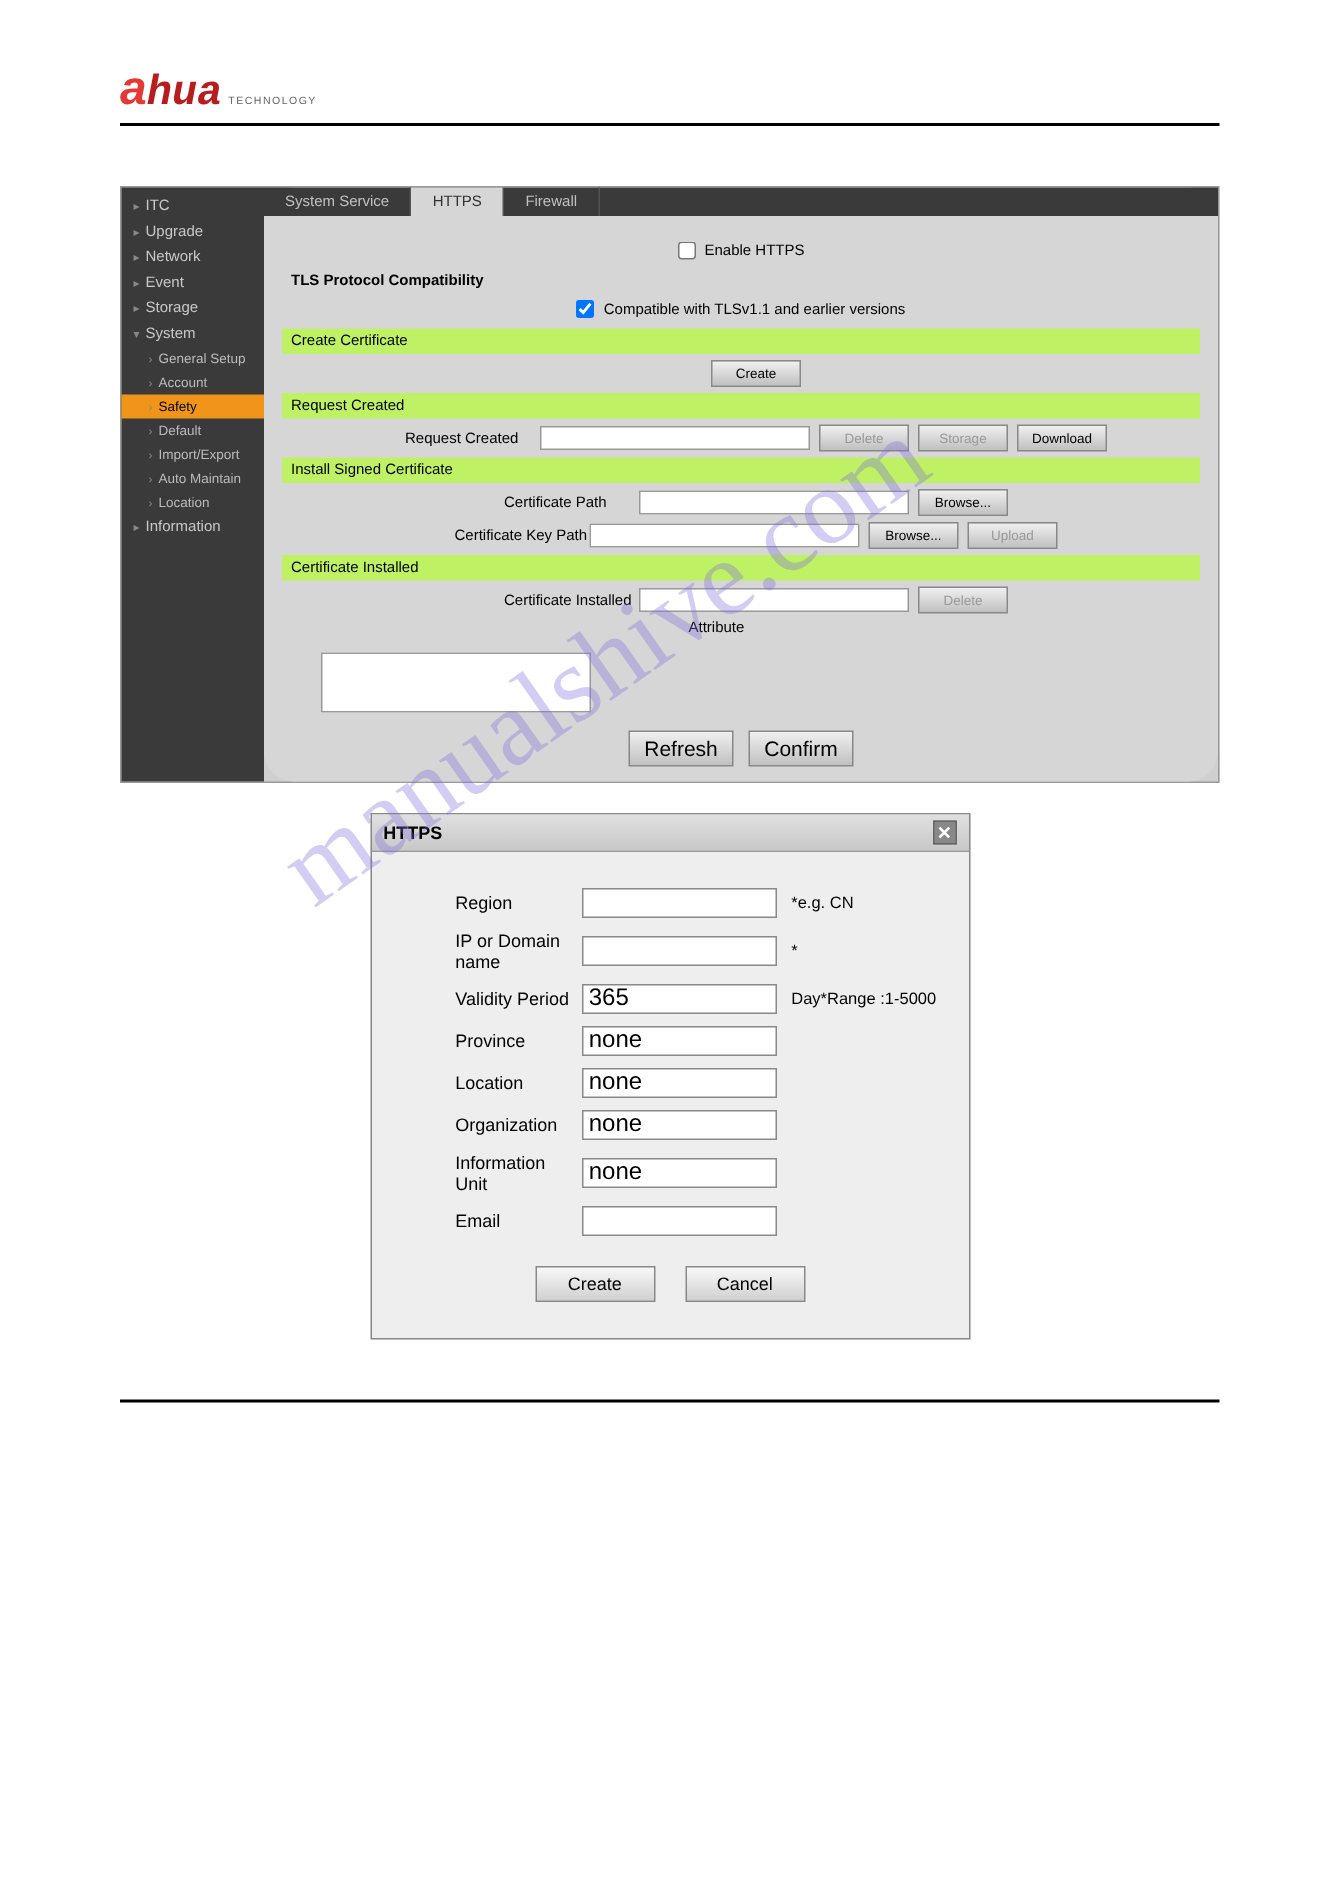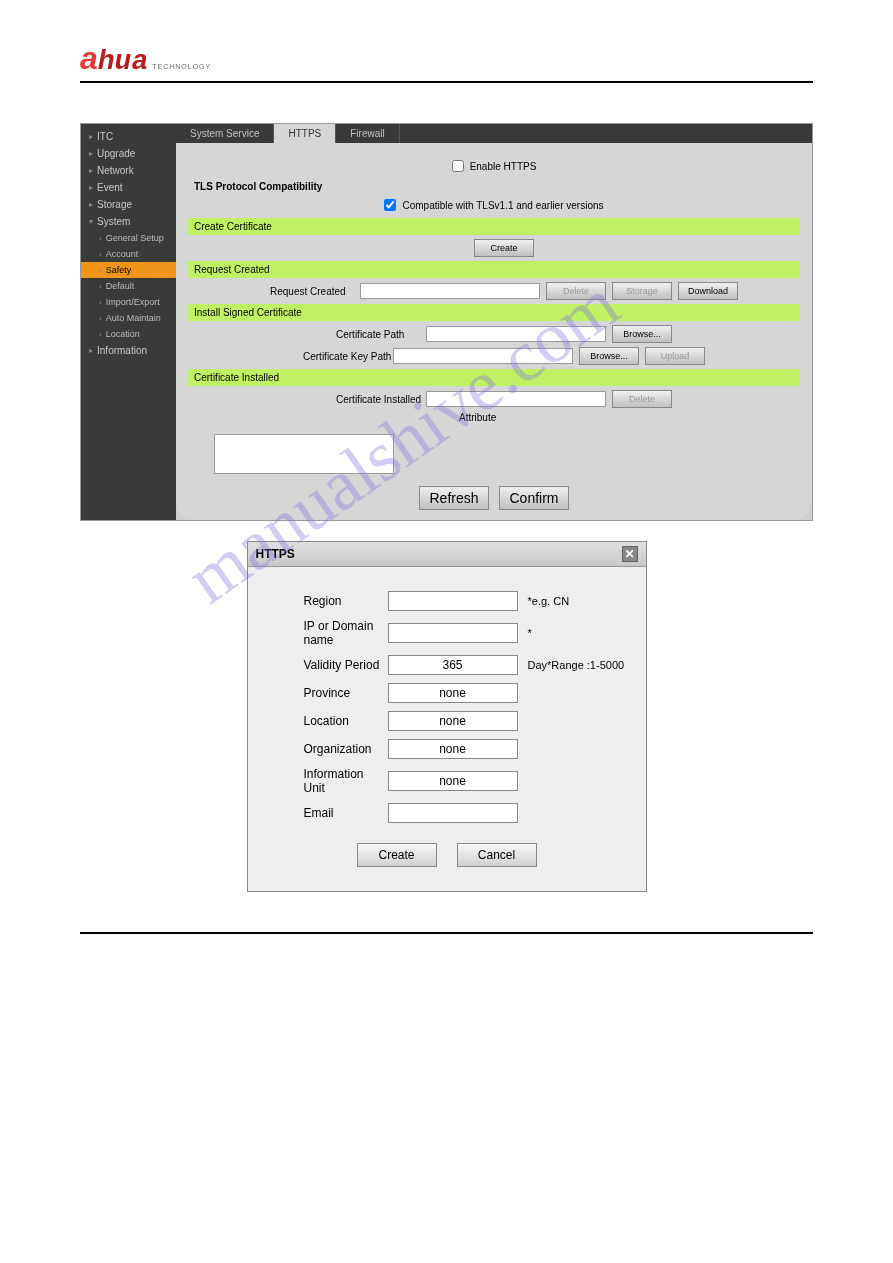--- a/index.html
+++ b/index.html
@@ -40,21 +40,21 @@
     .attr-box { width: 180px; height: 40px; background: #fff; border: 1px solid #999; margin-left: 20px; }
     .btn-row { display: flex; justify-content: center; margin-top: 12px; gap: 10px; }
     .btn-med { width: 70px; height: 24px; background: linear-gradient(#f0f0f0, #c0c0c0); border: 1px solid #888; font-size: 14px; cursor: pointer; }
     
     .dialog { width: 400px; margin: 20px auto; background: #eee; border: 1px solid #888; font-size: 12px; }
     .dialog-titlebar { background: linear-gradient(#e0e0e0, #c8c8c8); padding: 4px 8px; display: flex; justify-content: space-between; align-items: center; font-weight: bold; border-bottom: 1px solid #999; }
     .close-btn { width: 16px; height: 16px; background: #888; color: #fff; display: flex; align-items: center; justify-content: center; cursor: pointer; border: 1px solid #666; }
     .dialog-body { padding: 16px 20px; }
     .dlg-row { display: flex; align-items: center; margin: 8px 0; }
     .dlg-label { width: 120px; padding-left: 36px; }
-    .dlg-input { width: 130px; height: 20px; border: 1px solid #888; padding: 0 4px; font-size: 12px; text-align: center; }
+    .dlg-input { width: 130px; height: 20px; border: 1px solid #888; padding: 0 4px; font-size: 16px; }
     .dlg-hint { margin-left: 10px; font-size: 11px; }
     .dlg-btn-row { display: flex; justify-content: center; gap: 20px; margin: 20px 0 8px 0; }
     .dlg-btn { width: 80px; height: 24px; background: linear-gradient(#f8f8f8, #d0d0d0); border: 1px solid #888; cursor: pointer; font-size: 12px; }
     
     .page-footer { border-top: 2px solid #000; margin-top: 40px; }
     
     .watermark { position: absolute; top: 400px; left: 150px; font-size: 72px; color: rgba(130,110,220,0.35); transform: rotate(-35deg); pointer-events: none; font-family: cursive; z-index: 999; }
   </style>
 </head>
 <body>

